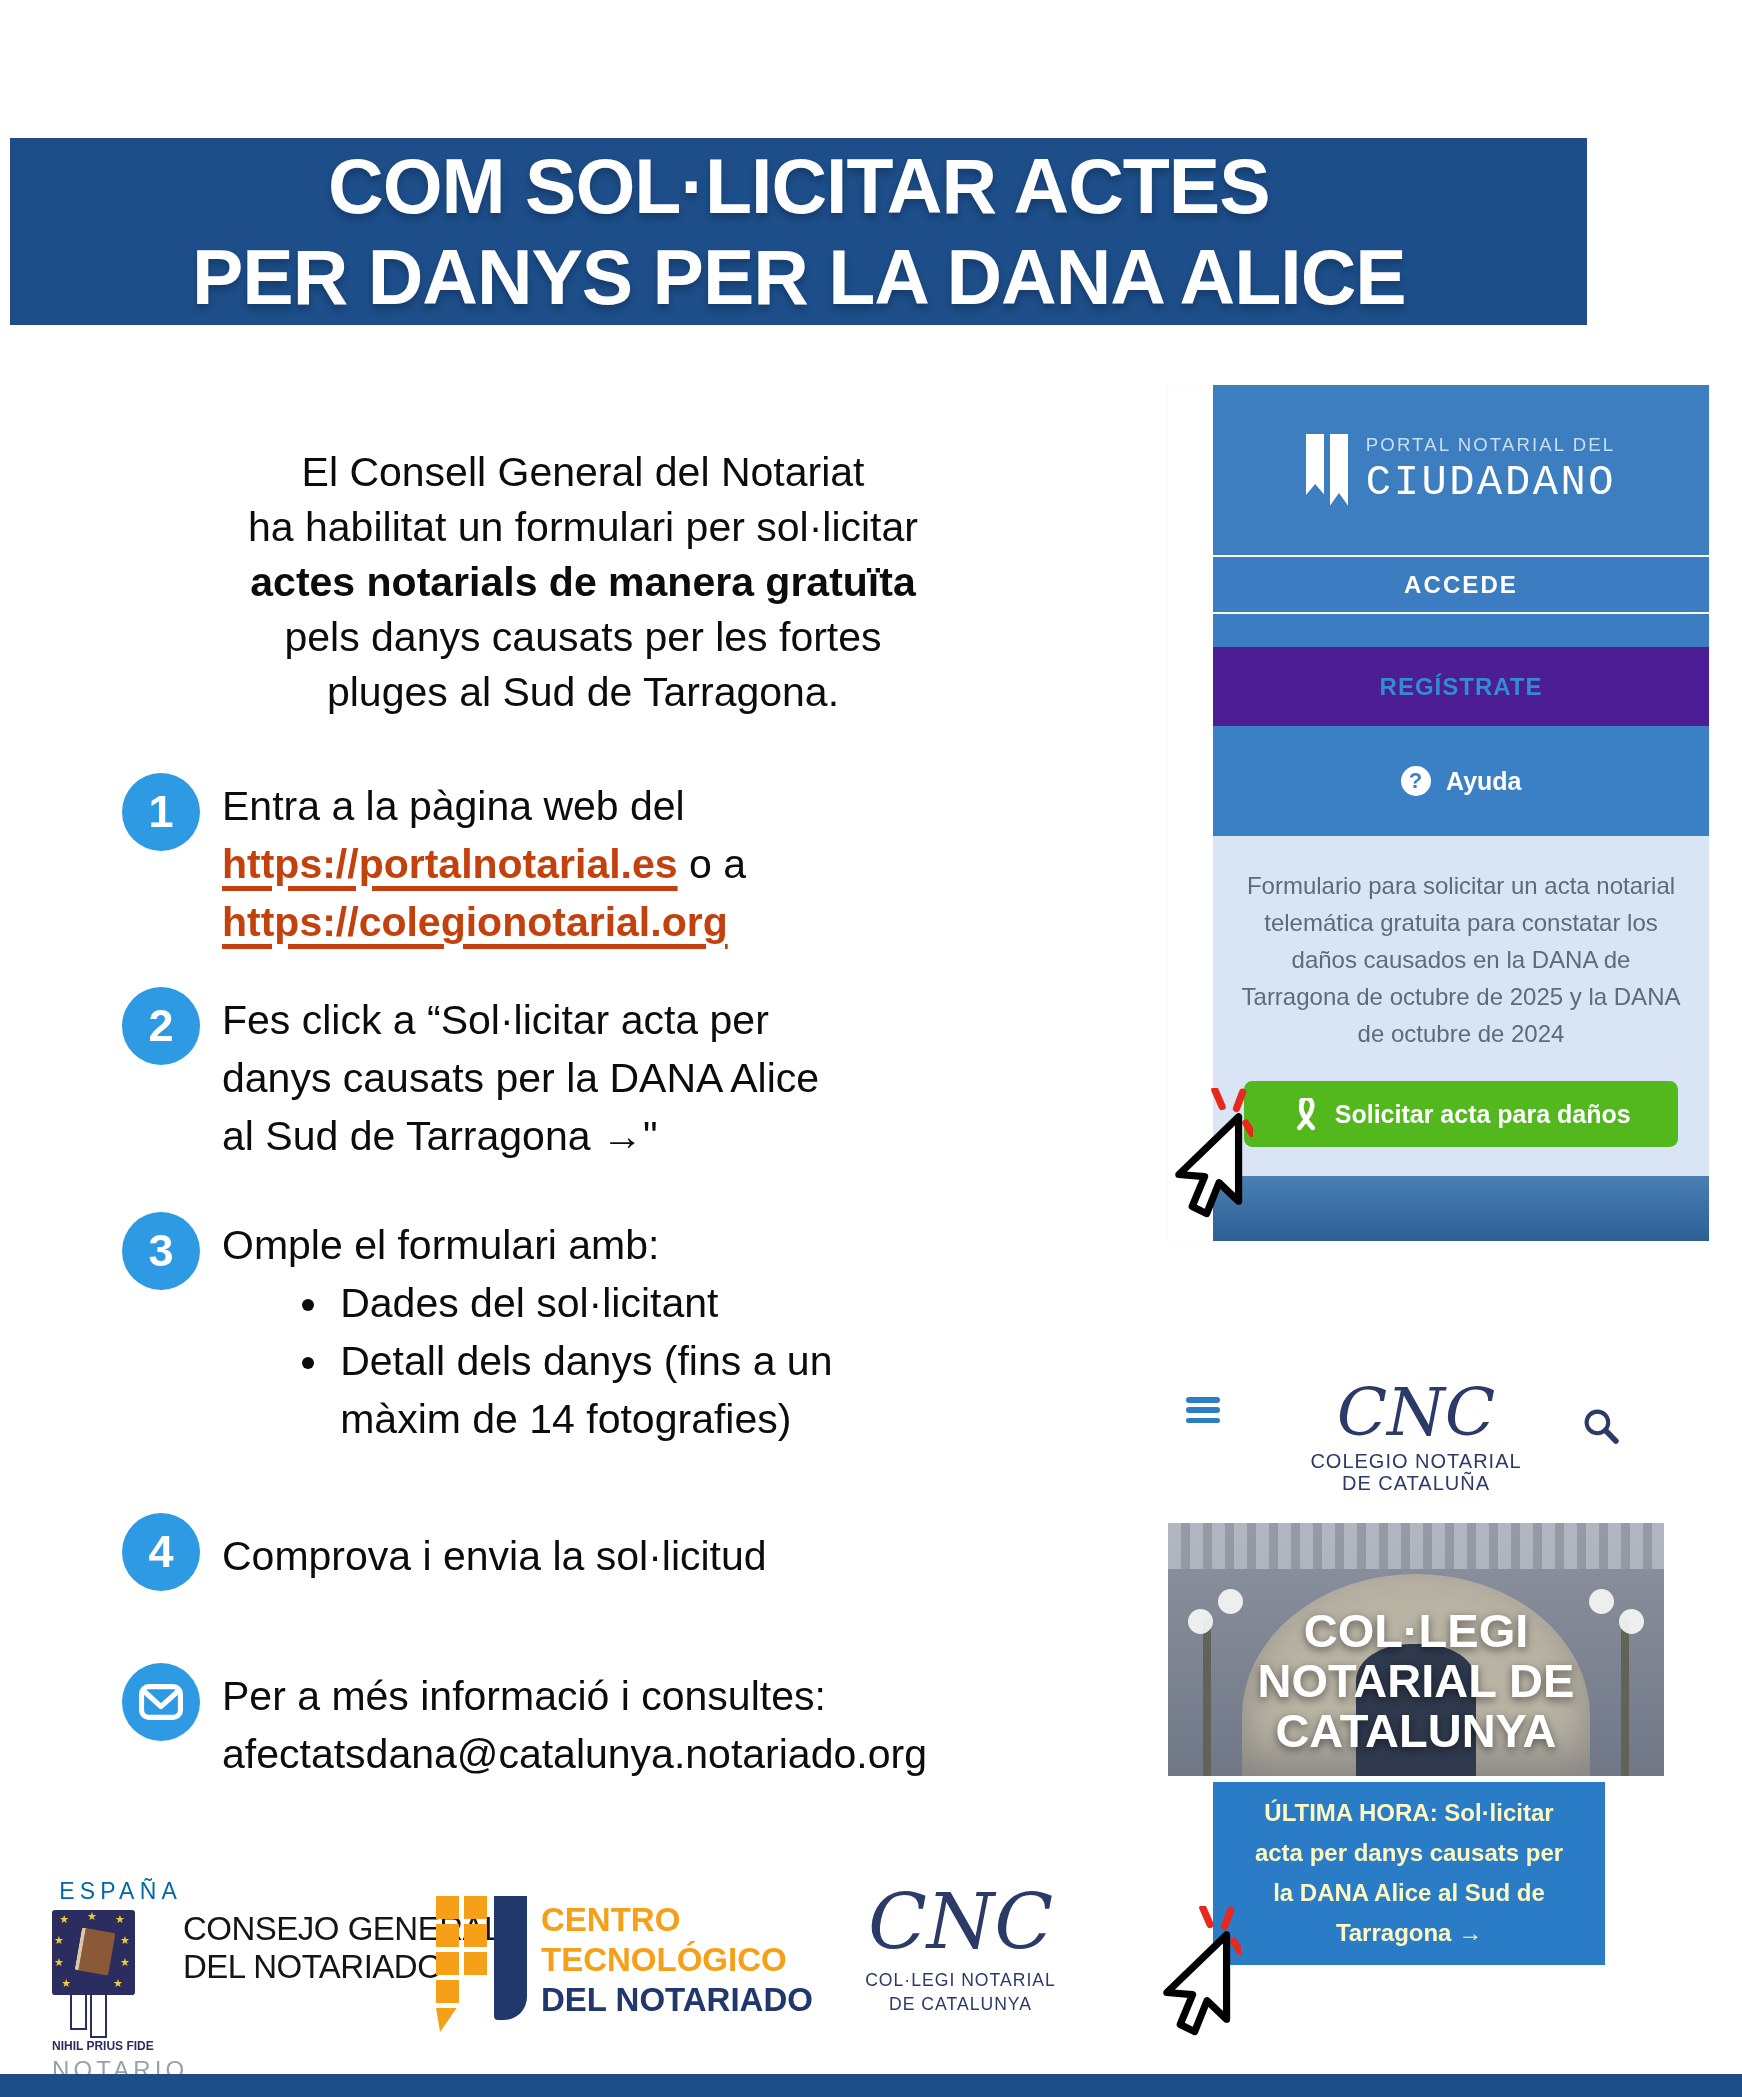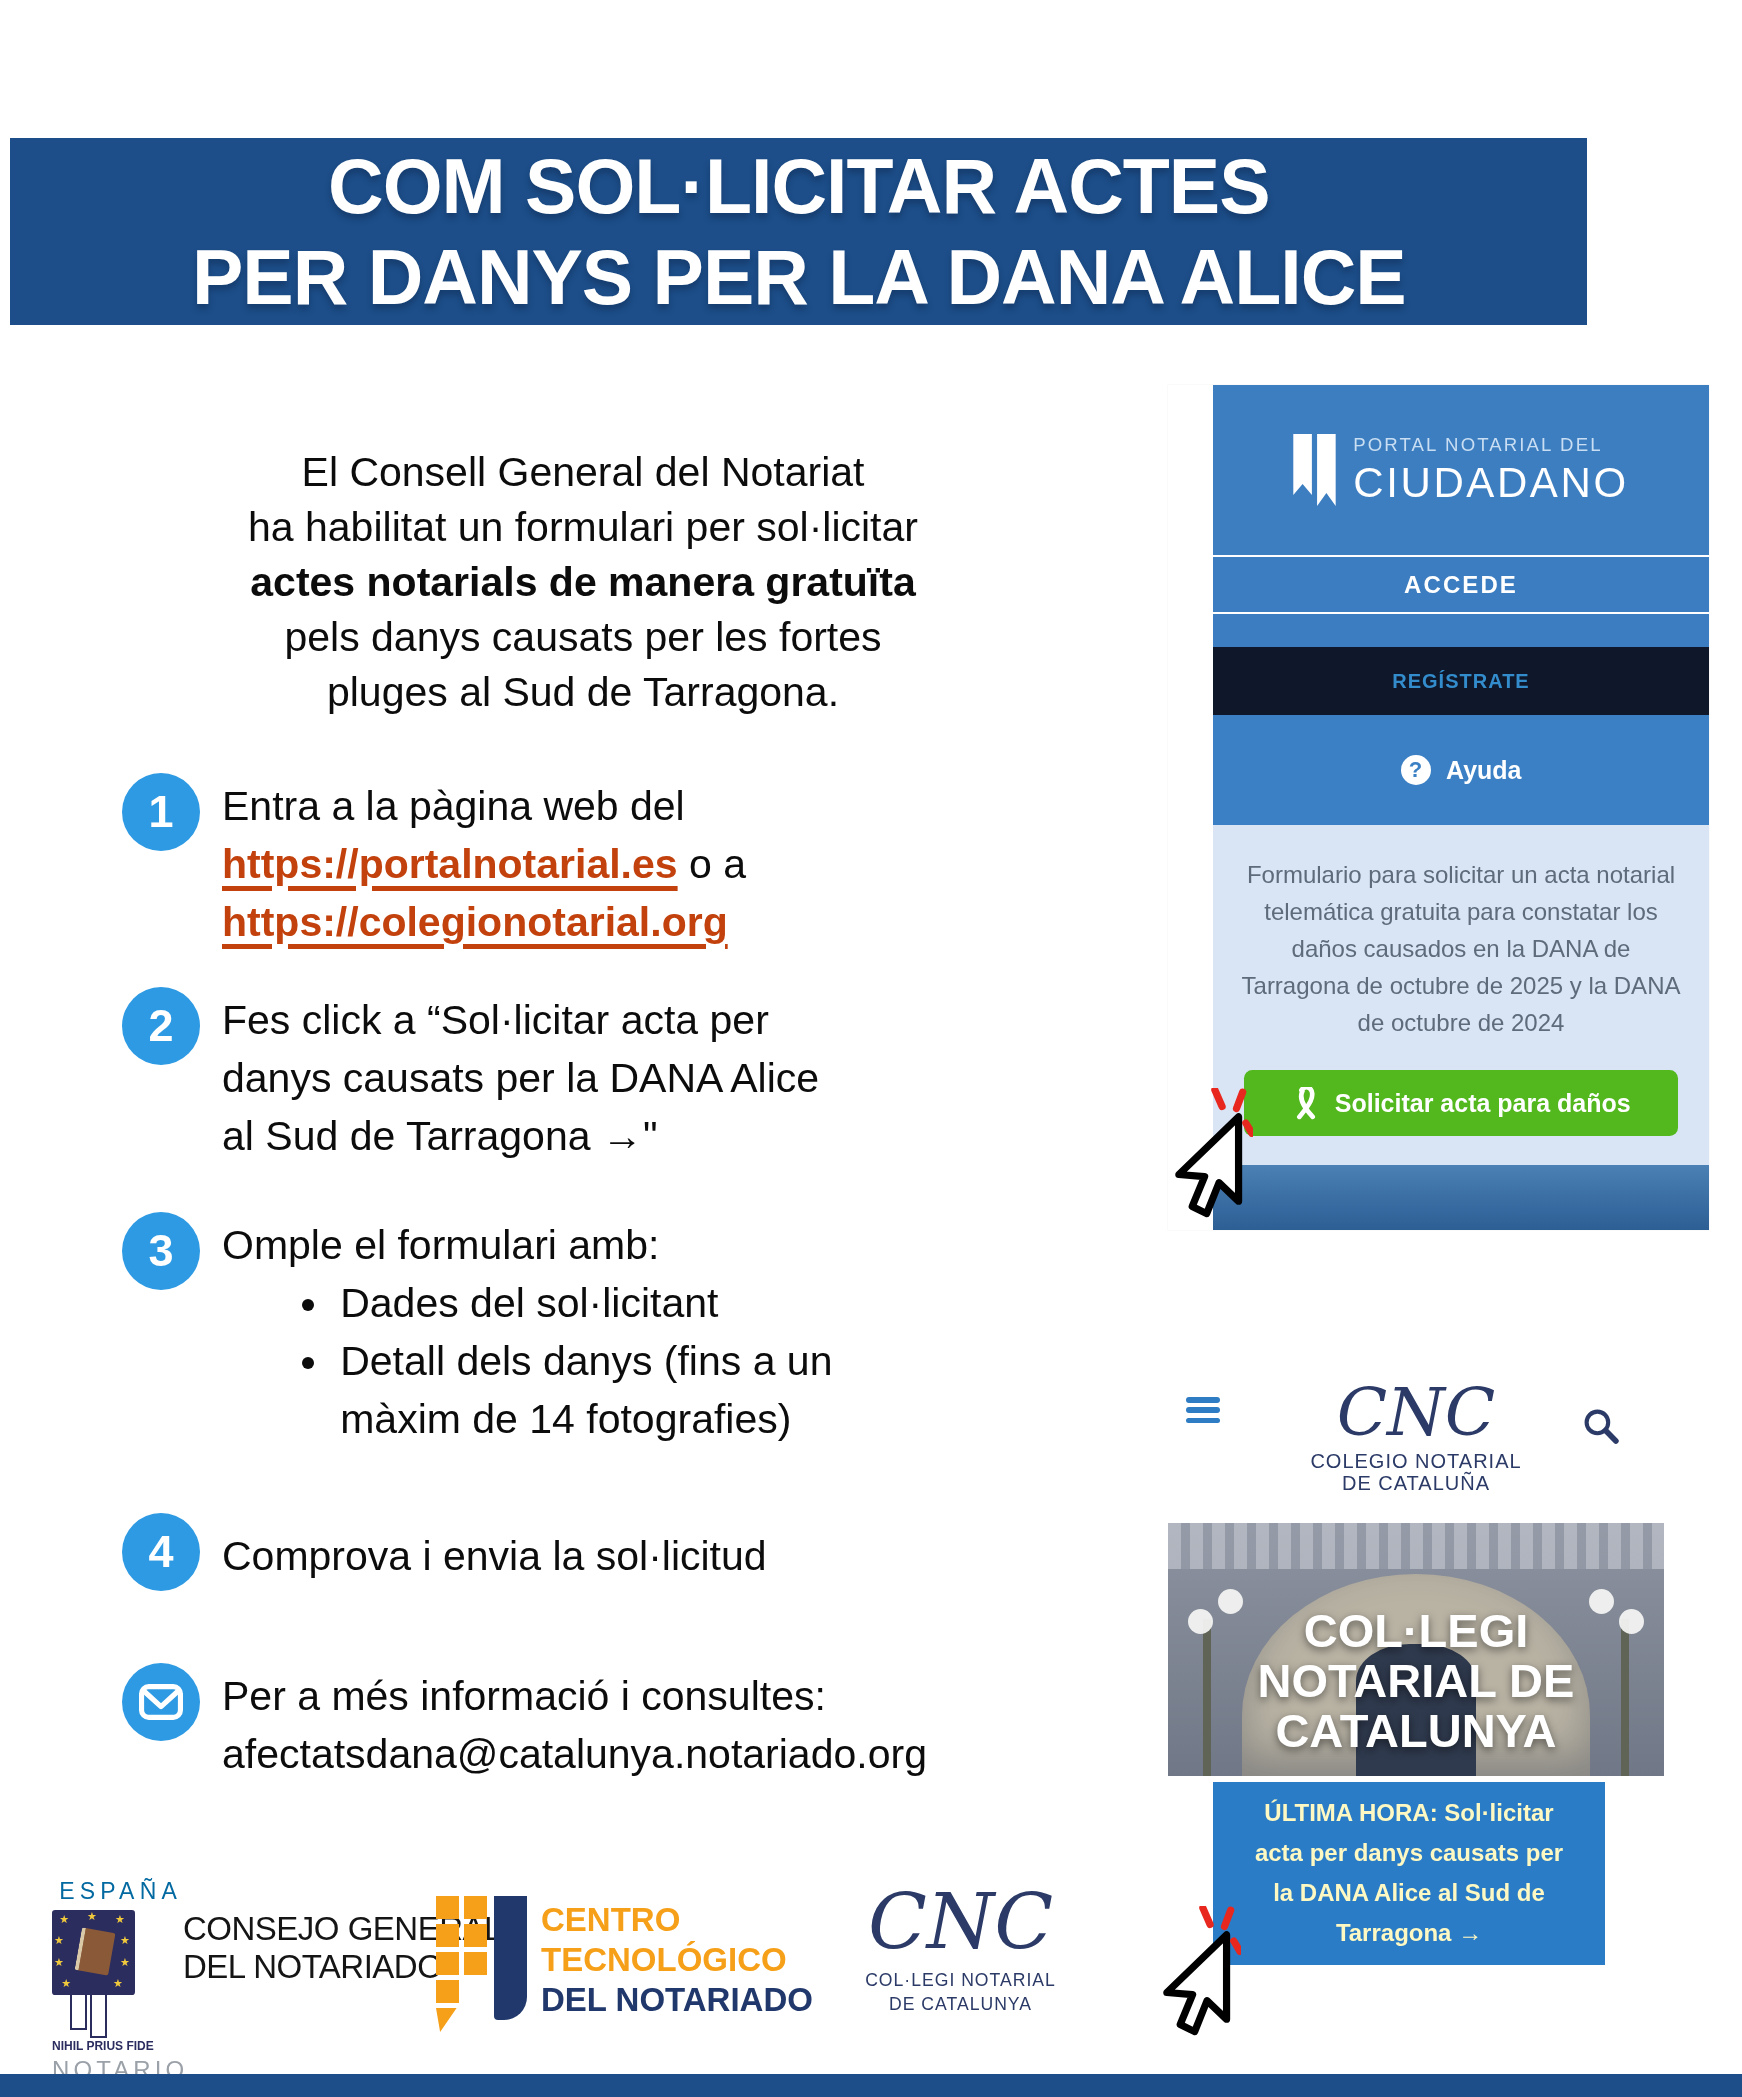--- a/index.html
+++ b/index.html
@@ -32,26 +32,26 @@
 
   
   #portal{left:1168px;top:385px;width:496px;box-shadow:0 0 0 0.5px rgba(0,0,0,.04);padding-left:45px;}
   .p1h{height:170px;background:#3d7ec1;display:flex;align-items:center;justify-content:center;gap:17.6px;}
   .pnIcon{display:flex;gap:5.2px;align-items:flex-start;}
   .pnIcon span{display:block;width:18.6px;background:#fff;
       clip-path:polygon(0 0,100% 0,100% 100%,50% 82%,0 100%);}
   .pnIcon span:nth-child(1){height:61px;}
   .pnIcon span:nth-child(2){height:72px;}
   .pnTxt .small{font-size:18.6px;letter-spacing:2.1px;color:#c9def2;}
-  .pnTxt .big{font-size:42px;letter-spacing:2.6px;color:#fff;margin-top:3px;}
+  .pnTxt .big{font-size:42px;letter-spacing:2.6px;color:#fff;margin-top:3px;font-family:Liberation Mono, monospace;}
   .accede{height:55px;background:#3c7cc0;border-top:2.1px solid #fff;display:flex;align-items:center;justify-content:center;
           color:#fff;font-size:24px;font-weight:700;letter-spacing:2.1px;cursor:pointer;}
   .shortbar{height:33px;background:#3c7cc0;border-top:2.1px solid #fff;}
-  .registrate{height:68px;background:#0f172a;display:flex;align-items:center;justify-content:center;
-          color:#338ccc;font-size:20px;font-weight:700;letter-spacing:1px;cursor:pointer;}
+  .registrate{height:79px;background:#4c1d95;display:flex;align-items:center;justify-content:center;
+          color:#338ccc;font-size:24px;font-weight:700;letter-spacing:1px;cursor:pointer;}
   .p1lower{background:#d9e4f4;}
   .ayuda{height:110px;background:#3b80c4;display:flex;align-items:center;justify-content:center;gap:15.5px;}
   .qcirc{width:30px;height:30px;border-radius:50%;background:#fff;color:#3b80c4;font-weight:700;font-size:22px;
          display:flex;align-items:center;justify-content:center;}
   .ayuda .lbl{color:#fff;font-size:25px;font-weight:700;}
   .formTxt{padding:31px 23px 0;color:#5d6b7a;font-size:24px;line-height:37px;text-align:center;height:183px;}
   .cta{margin:31px auto 0;width:434px;height:66px;background:#52b81e;border-radius:8.3px;
        display:flex;align-items:center;justify-content:center;gap:14.5px;color:#fff;font-size:25px;font-weight:700;cursor:pointer;}
   .p1photo{margin-top:29px;height:65px;background:linear-gradient(180deg,#4a80b4,#2d5f95);}
 

